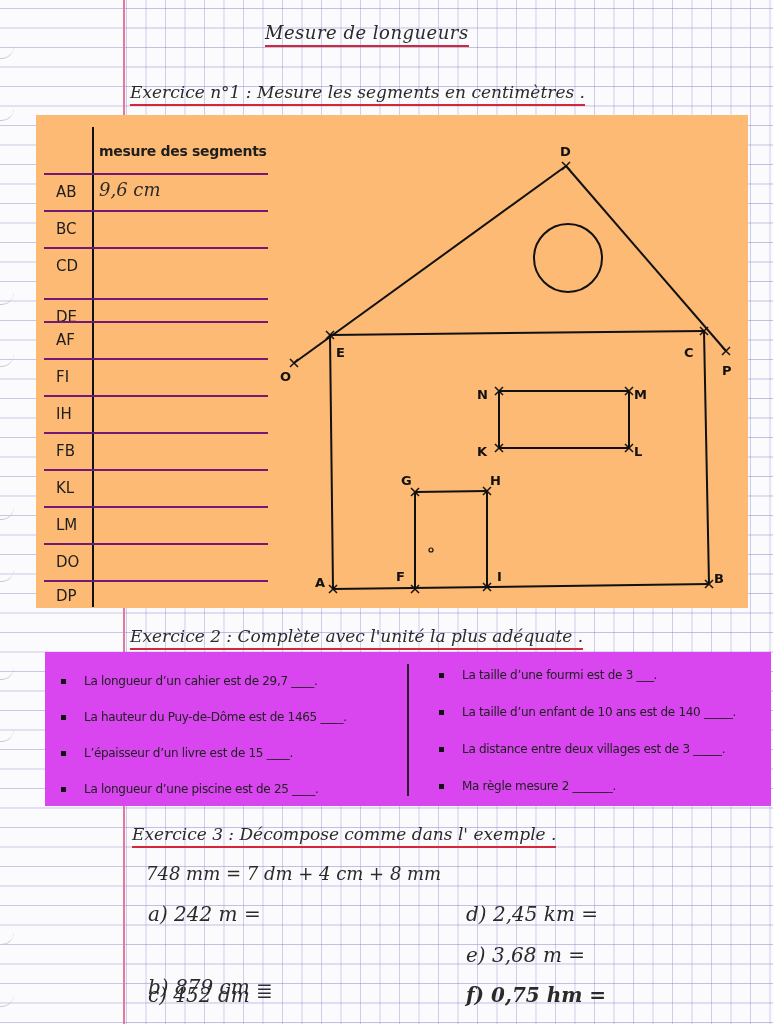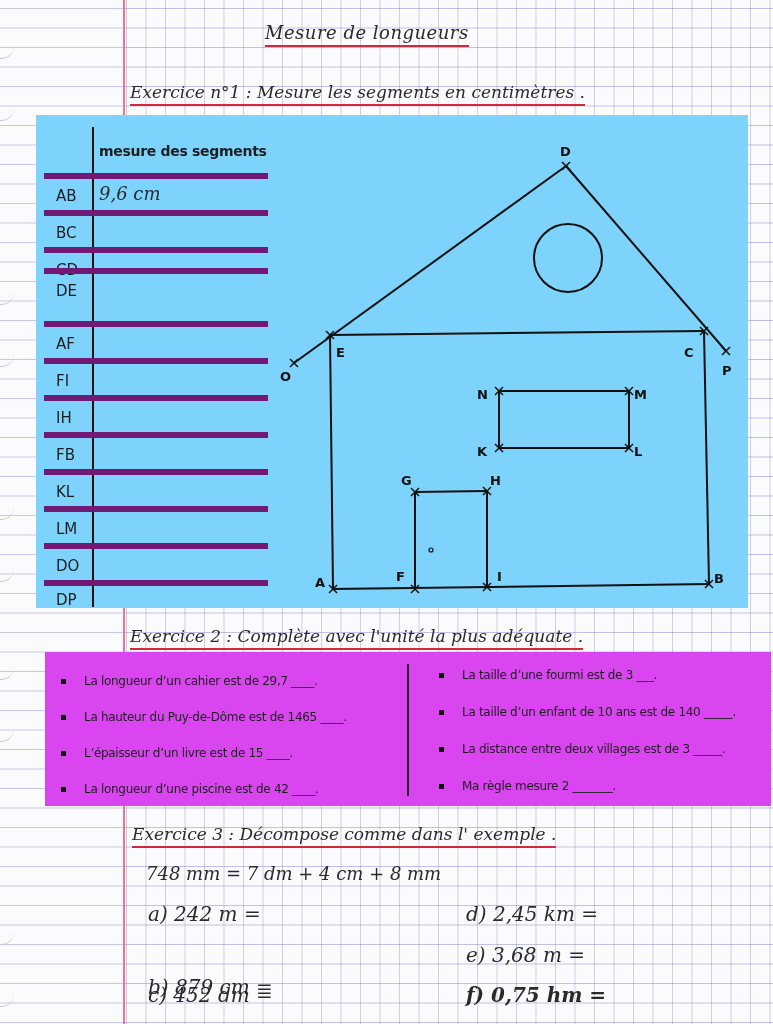--- a/index.html
+++ b/index.html
@@ -14,25 +14,25 @@
   }
   .left-ruled{position:absolute;left:0;top:0;width:123px;height:1024px;background-color:#fbfbfd;
     background-image:linear-gradient(to bottom, rgba(120,120,200,0.4) 1px, transparent 1px);
     background-size:100% 19.5px;background-position:0 8px;}
   .margin-line{position:absolute;left:123px;top:0;width:2px;height:1024px;background:#e07a9a;}
   .hole{position:absolute;left:-12px;width:26px;height:14px;border-bottom:1.5px solid #c9c9c9;border-radius:0 0 14px 14px;background:transparent;}
   .hand{font-family:"DejaVu Serif",serif;font-style:italic;color:#2a2a2a;}
   .title{position:absolute;top:22px;left:265px;font-size:18px;letter-spacing:0.5px;}
   .underline-red{border-bottom:2px solid #d4283a;padding-bottom:2px;}
   .ex-title{position:absolute;font-size:17px;}
-  .sheet{position:absolute;left:36px;top:115px;width:712px;height:493px;background:#7dd3fc;}
+  .sheet{position:absolute;left:36px;top:115px;width:712px;height:493px;background:#fdba74;}
   .tbl{position:absolute;left:0;top:0;width:240px;height:493px;font-family:"DejaVu Sans",sans-serif;}
   .tbl .vline{position:absolute;left:56px;top:12px;width:2px;height:480px;background:#111;}
   .tbl .hdr{position:absolute;left:63px;top:28px;font-size:14px;font-weight:bold;letter-spacing:-0.3px;}
-  .tbl .row{position:absolute;left:8px;width:224px;height:37px;border-top:6px solid #701a75;}
+  .tbl .row{position:absolute;left:8px;width:224px;height:37px;border-top:2px solid #701a75;}
   .tbl .row .lbl{position:absolute;left:12px;top:8px;font-size:15px;}
   .tbl .row .val{position:absolute;left:55px;top:4px;font-size:18px;}
   .diagram{position:absolute;left:0;top:0;}
   .diagram text{font-family:"DejaVu Sans",sans-serif;font-size:13px;font-weight:bold;fill:#111;}
   .ex2box{position:absolute;left:45px;top:652px;width:726px;height:154px;background:#d946ef;}
   .ex2box .item{position:absolute;white-space:nowrap;font-size:12px;font-family:"DejaVu Sans",sans-serif;letter-spacing:-0.3px;}
   .ex2box .bullet{display:inline-block;width:5px;height:5px;background:#111;margin-right:18px;vertical-align:middle;}
   .ex2box .divider{position:absolute;left:362px;top:12px;width:1.5px;height:132px;background:#222;}
   .ex3{position:absolute;font-size:20px;white-space:nowrap;}
 </style>
@@ -66,21 +66,21 @@
         <span class="val hand">9,6 cm</span>
       </div>
     <div class="row" style="top:95px">
         <span class="lbl">BC</span>
         <span class="val hand"></span>
       </div>
     <div class="row" style="top:132px">
         <span class="lbl">CD</span>
         <span class="val hand"></span>
       </div>
-    <div class="row" style="top:153px">
+    <div class="row" style="top:183px">
         <span class="lbl">DE</span>
         <span class="val hand"></span>
       </div>
     <div class="row" style="top:206px">
         <span class="lbl">AF</span>
         <span class="val hand"></span>
       </div>
     <div class="row" style="top:243px">
         <span class="lbl">FI</span>
         <span class="val hand"></span>
@@ -165,21 +165,21 @@
     <text x="678" y="468">B</text>
   </svg>
 </div>
 
 <div class="ex-title hand underline-red" style="left:130px;top:626px;">Exercice 2 : Complète avec l'unité la plus adéquate .</div>
 
 <div class="ex2box">
   <div class="item" style="left:16px;top:22px"><span class="bullet"></span><span>La longueur d’un cahier est de 29,7 ____.</span></div>
   <div class="item" style="left:16px;top:58px"><span class="bullet"></span><span>La hauteur du Puy-de-Dôme est de 1465 ____.</span></div>
   <div class="item" style="left:16px;top:94px"><span class="bullet"></span><span>L’épaisseur d’un livre est de 15 ____.</span></div>
-  <div class="item" style="left:16px;top:130px"><span class="bullet"></span><span>La longueur d’une piscine est de 42 ____.</span></div>
+  <div class="item" style="left:16px;top:130px"><span class="bullet"></span><span>La longueur d’une piscine est de 25 ____.</span></div>
   <div class="divider"></div>
   <div class="item" style="left:394px;top:16px"><span class="bullet"></span><span>La taille d’une fourmi est de 3 ___.</span></div>
   <div class="item" style="left:394px;top:53px"><span class="bullet"></span><span>La taille d’un enfant de 10 ans est de 140 _____.</span></div>
   <div class="item" style="left:394px;top:90px"><span class="bullet"></span><span>La distance entre deux villages est de 3 _____.</span></div>
   <div class="item" style="left:394px;top:127px"><span class="bullet"></span><span>Ma règle mesure 2 _______.</span></div>
 </div>
 
 <div class="ex-title hand underline-red" style="left:132px;top:824px;">Exercice 3 : Décompose comme dans l' exemple .</div>
 <div class="ex3 hand" style="left:146px;top:863px;font-size:18px;text-align:right;">748 mm  =  7 dm  +  4 cm  +  8 mm</div>
 <div class="ex3 hand" style="left:148px;top:902px;">a) 242 m =</div>

